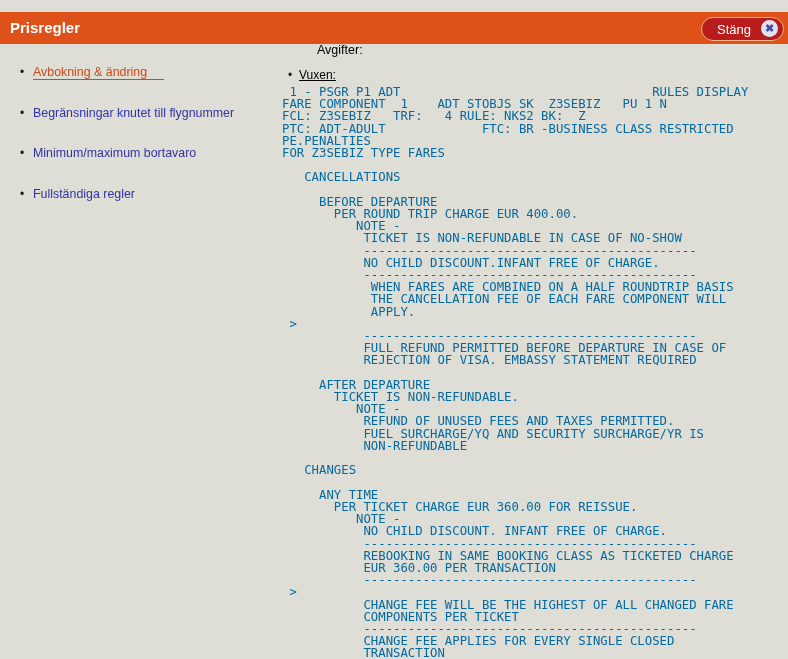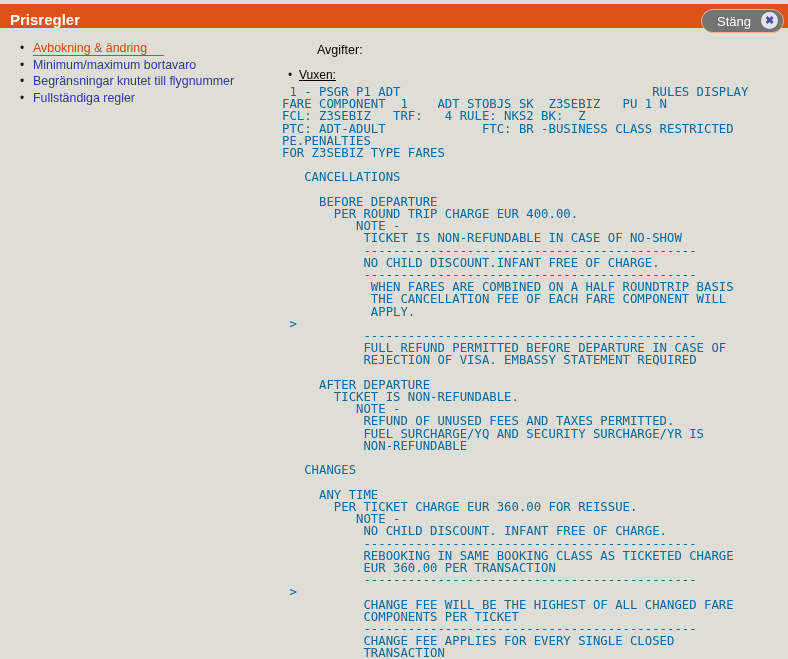--- a/index.html
+++ b/index.html
@@ -1,34 +1,34 @@
 <!DOCTYPE html>
 <html><head>
 <meta charset="utf-8">
 <style>
   html,body{margin:0;padding:0;}
   body{width:788px;height:659px;overflow:hidden;background:#DEDED6;
        font-family:"Liberation Sans",sans-serif;color:#000;}
   .screen{position:relative;width:788px;height:659px;overflow:hidden;}
 
   
-  .header{position:absolute;top:4px;left:0;width:100%;height:24px;background:#DE5118;text-decoration:underline;}
+  .header{position:absolute;top:12px;left:0;width:100%;height:32px;background:#DE5118;text-decoration:underline;}
   .header .title{position:absolute;left:10px;top:7px;color:#fff;font-size:15px;font-weight:bold;}
   .close-btn{position:absolute;top:5px;right:4px;height:24px;box-sizing:border-box;
-       background:#737373;border:1px solid #F2B183;border-radius:13px;
+       background:#b91c1c;border:1px solid #F2B183;border-radius:13px;
        color:#fff;font-size:13px;font-family:"Liberation Sans",sans-serif;
        padding:0 32px 0 15px;line-height:21px;cursor:pointer;}
   .close-circle{position:absolute;right:5px;top:50%;margin-top:-9px;width:17px;height:17px;
        border-radius:50%;background:#E3E3EF;color:#4A50A0;font-size:11px;font-weight:bold;
        line-height:17px;text-align:center;}
 
   
   .sidebar{position:absolute;top:40px;left:14px;width:265px;}
   .sidebar ul{list-style:none;margin:0;padding:0;}
-  .sidebar li{position:relative;padding-left:19px;line-height:16.6px;font-size:12.4px;}
+  .sidebar li{position:relative;padding-left:19px;line-height:16.6px;font-size:12.4px;margin-top:24px;}
   .sidebar li::before{content:"\2022";position:absolute;left:6px;top:0;color:#1a1a1a;font-size:12px;}
   .sidebar a{color:#3333A6;text-decoration:none;cursor:pointer;}
   .sidebar a.active{color:#CE4A16;border-bottom:1px solid #CE4A16;padding-right:17px;}
   .sidebar a.indented{margin-left:12px;}
 
   
   .fees-heading{position:absolute;left:282px;top:43px;font-size:12.5px;font-weight:normal;margin-left:35px;}
   .pax-line{position:absolute;left:288px;top:68px;font-size:12px;text-decoration:underline;}
   .pax-line .dot{display:inline-block;width:11px;color:#1a1a1a;}
   .rules-pre{position:absolute;left:282px;top:86px;margin:0;
@@ -44,22 +44,22 @@
     <span class="title">Prisregler</span>
     <button class="close-btn">
       <span>Stäng</span>
       <span class="close-circle">✖</span>
     </button>
   </div>
 
   <div class="sidebar">
     <ul>
         <li><a class="active">Avbokning &amp; ändring</a></li>
+        <li><a class="">Begränsningar knutet till flygnummer</a></li>
         <li><a class="">Minimum/maximum bortavaro</a></li>
-        <li><a class="">Begränsningar knutet till flygnummer</a></li>
         <li><a class="">Fullständiga regler</a></li>
       </ul>
   </div>
 
   <div class="fees-heading">Avgifter:</div>
 
   <div class="pax-line">
     <span class="dot">•</span><span>Vuxen:</span>
   </div>
 

